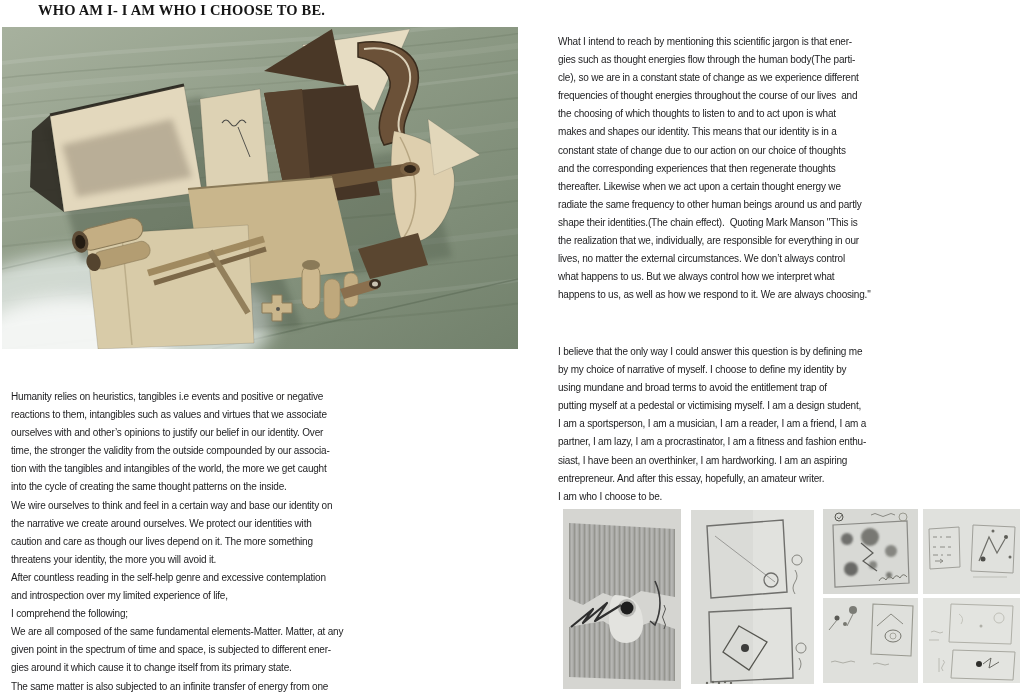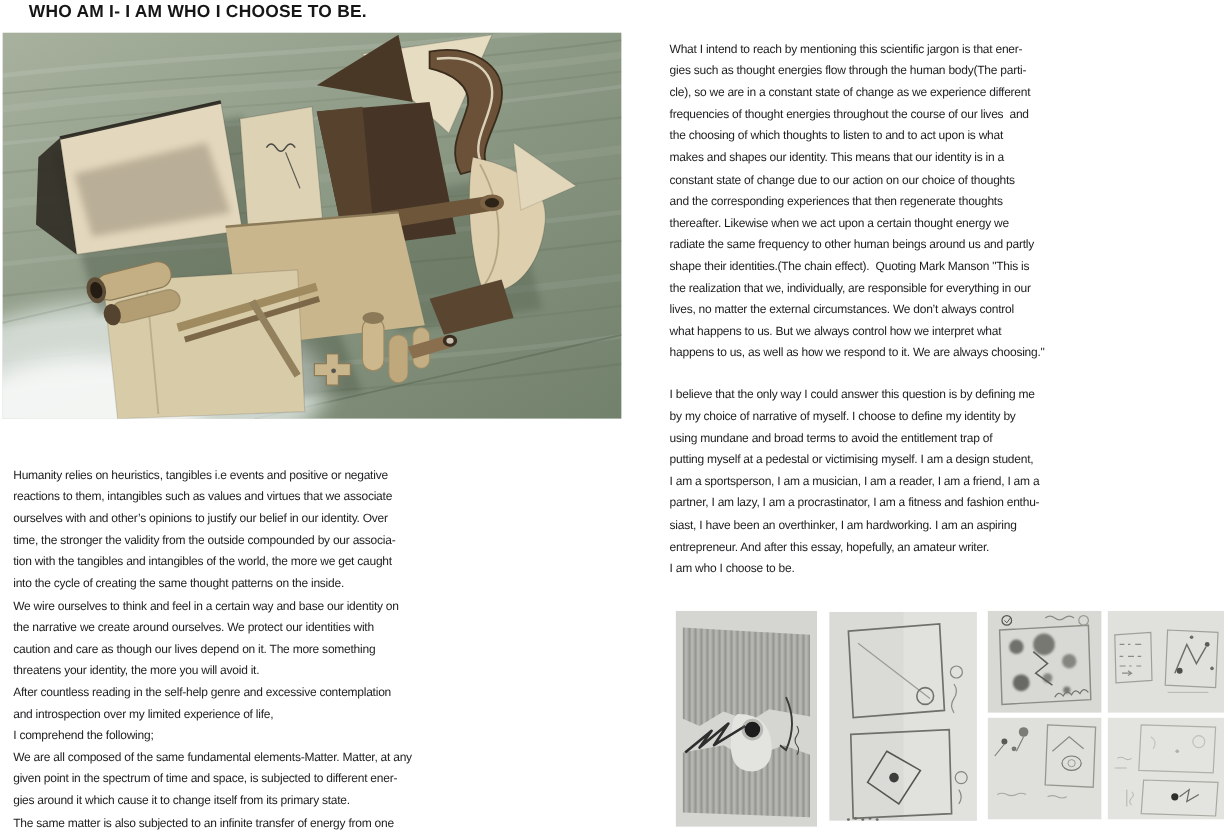--- a/index.html
+++ b/index.html
@@ -2,33 +2,33 @@
 <html><head>
 <meta charset="utf-8">
 <style>
   html,body{margin:0;padding:0;}
   body{
     width:1024px;height:697px;background:#ffffff;position:relative;overflow:hidden;
     font-family:"Liberation Sans", sans-serif;color:#1d1d1f;
   }
   .page{position:absolute;inset:0;}
   .title{
-    position:absolute;left:24px;top:2px;margin:0;
-    font-size:14.5px;font-weight:600;letter-spacing:.2px;color:#161616;
+    position:absolute;left:38px;top:2px;margin:0;
+    font-size:14.5px;font-weight:600;letter-spacing:.2px;color:#161616;font-family:Liberation Serif, serif;
   }
   figure{margin:0;padding:0;}
   .photo{position:absolute;left:2px;top:27px;width:516px;height:322px;}
   .photo svg{display:block;}
   .essay{
     position:absolute;font-size:10px;line-height:18.1px;letter-spacing:-.2px;
     white-space:pre;color:#1d1d1f;
   }
   .left-essay{left:11px;top:388px;width:540px;}
   .right-p1{left:558px;top:33px;width:466px;}
-  .right-p2{left:558px;top:321px;width:466px;}
+  .right-p2{left:558px;top:343px;width:466px;}
   .sketch{position:absolute;}
   .sketch svg{display:block;}
   .p1{left:563px;top:509px;}
   .p2{left:691px;top:510px;}
   .g1{left:823px;top:509px;}
   .g2{left:923px;top:509px;}
   .g3{left:823px;top:598px;}
   .g4{left:923px;top:598px;}
 </style>
 </head>

